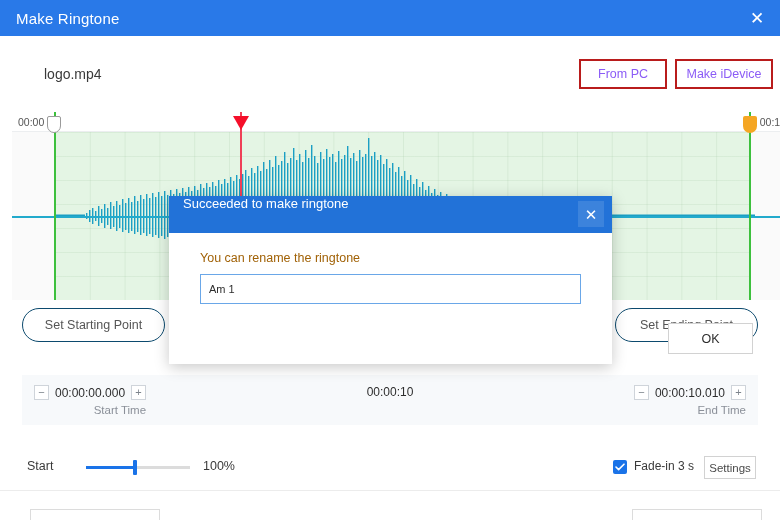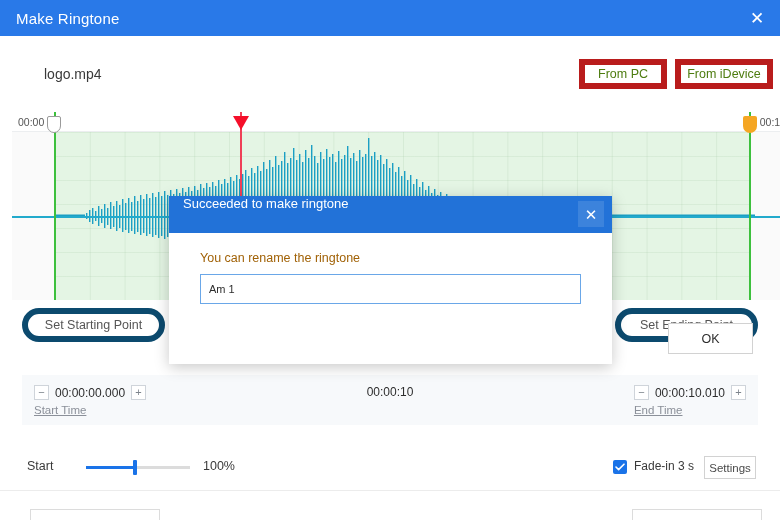--- a/index.html
+++ b/index.html
@@ -42,23 +42,23 @@
     position: absolute; left: 16px; top: 36px;
     width: 780px; height: 62px;
   }
   .filename {
     position: absolute; left: 28px; top: 30px;
     font-size: 14px; color: #3a3a3a;
   }
   .src-btn {
     position: absolute; top: 23px;
     height: 30px;
-    border: 6px solid #b91c1c;
-    background: #ffffff;
-    color: #4d7c0f;
+    border: 2px solid #b91c1c;
+    background: #ffffff;
+    color: #8b5cf6;
     font-size: 12.5px;
     font-family: "Liberation Sans", sans-serif;
     cursor: pointer;
     display: flex; align-items: center; justify-content: center;
   }
   .src-btn.pc      { left: 563px; width: 88px; }
   .src-btn.idevice { left: 659px; width: 98px; }
 
   
   .wave-wrap {
@@ -128,21 +128,21 @@
     width: 0; height: 0;
     border-left: 8px solid transparent;
     border-right: 8px solid transparent;
     border-top: 14px solid #f50f2a;
   }
 
   
   .pill-btn {
     position: absolute; top: 308px;
     height: 34px;
-    border: 6px solid #0c4a6e;
+    border: 1px solid #0c4a6e;
     border-radius: 17px;
     background: #ffffff;
     color: #555;
     font-size: 12.5px;
     font-family: "Liberation Sans", sans-serif;
     cursor: pointer;
     display: flex; align-items: center; justify-content: center;
   }
   .pill-btn.start { left: 22px;  width: 143px; }
   .pill-btn.end   { left: 615px; width: 143px; }
@@ -168,22 +168,21 @@
     cursor: pointer;
     font-family: "Liberation Sans", sans-serif;
   }
   .tval {
     font-size: 12px; color: #2d2d2d;
     font-family: "Liberation Sans", sans-serif;
   }
   .tlabel {
     margin-top: 4px;
     font-size: 11.5px; color: #8b9099;
-    text-align: left;
-    text-decoration: underline;
+    text-align: right;
   }
 
   
   .vol-row {
     position: absolute; left: 0; top: 448px;
     width: 780px; height: 40px;
   }
   .vol-label {
     position: absolute; left: 27px; top: 11px;
     font-size: 12.5px; color: #3a3a3a;
@@ -324,21 +323,21 @@
 <div class="app">
 
   <div class="titlebar">
     <div class="titlebar-title">Make Ringtone</div>
     <div class="titlebar-close">✕</div>
   </div>
 
   <div class="header-row">
     <div class="filename">logo.mp4</div>
     <button class="src-btn pc">From PC</button>
-    <button class="src-btn idevice">From iDevice</button>
+    <button class="src-btn idevice">Make iDevice</button>
   </div>
 
   <div class="wave-wrap">
 
     <div class="ruler">
       <div class="time-left">00:00</div>
       <div class="time-right">00:10</div>
     </div>
 
     <div class="wave-body">

